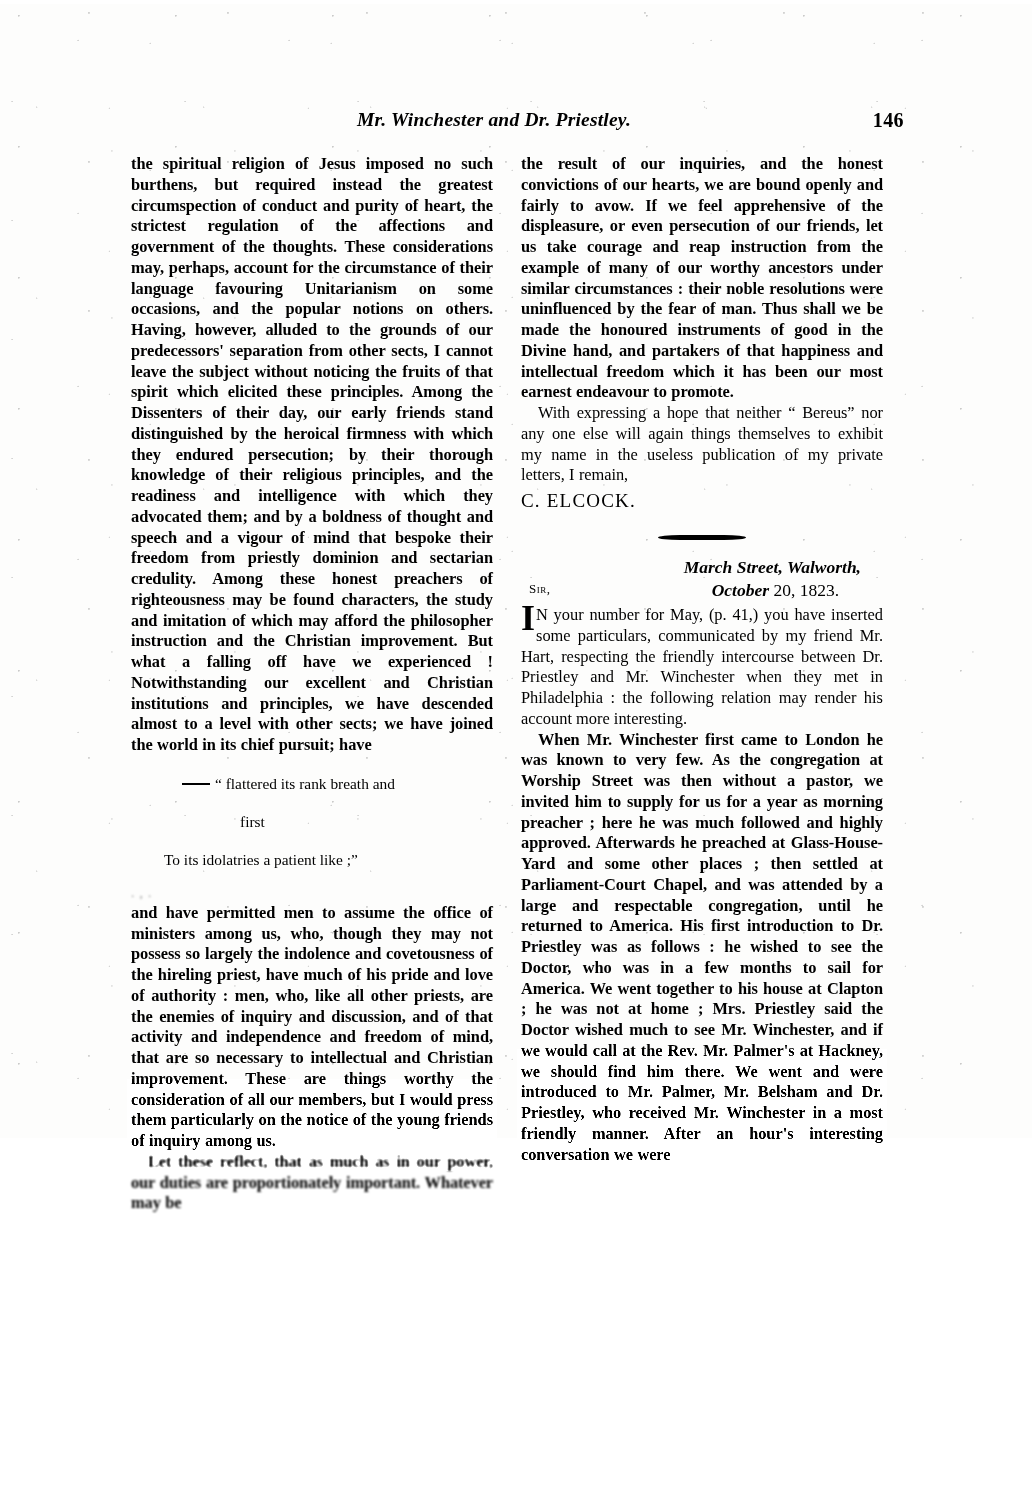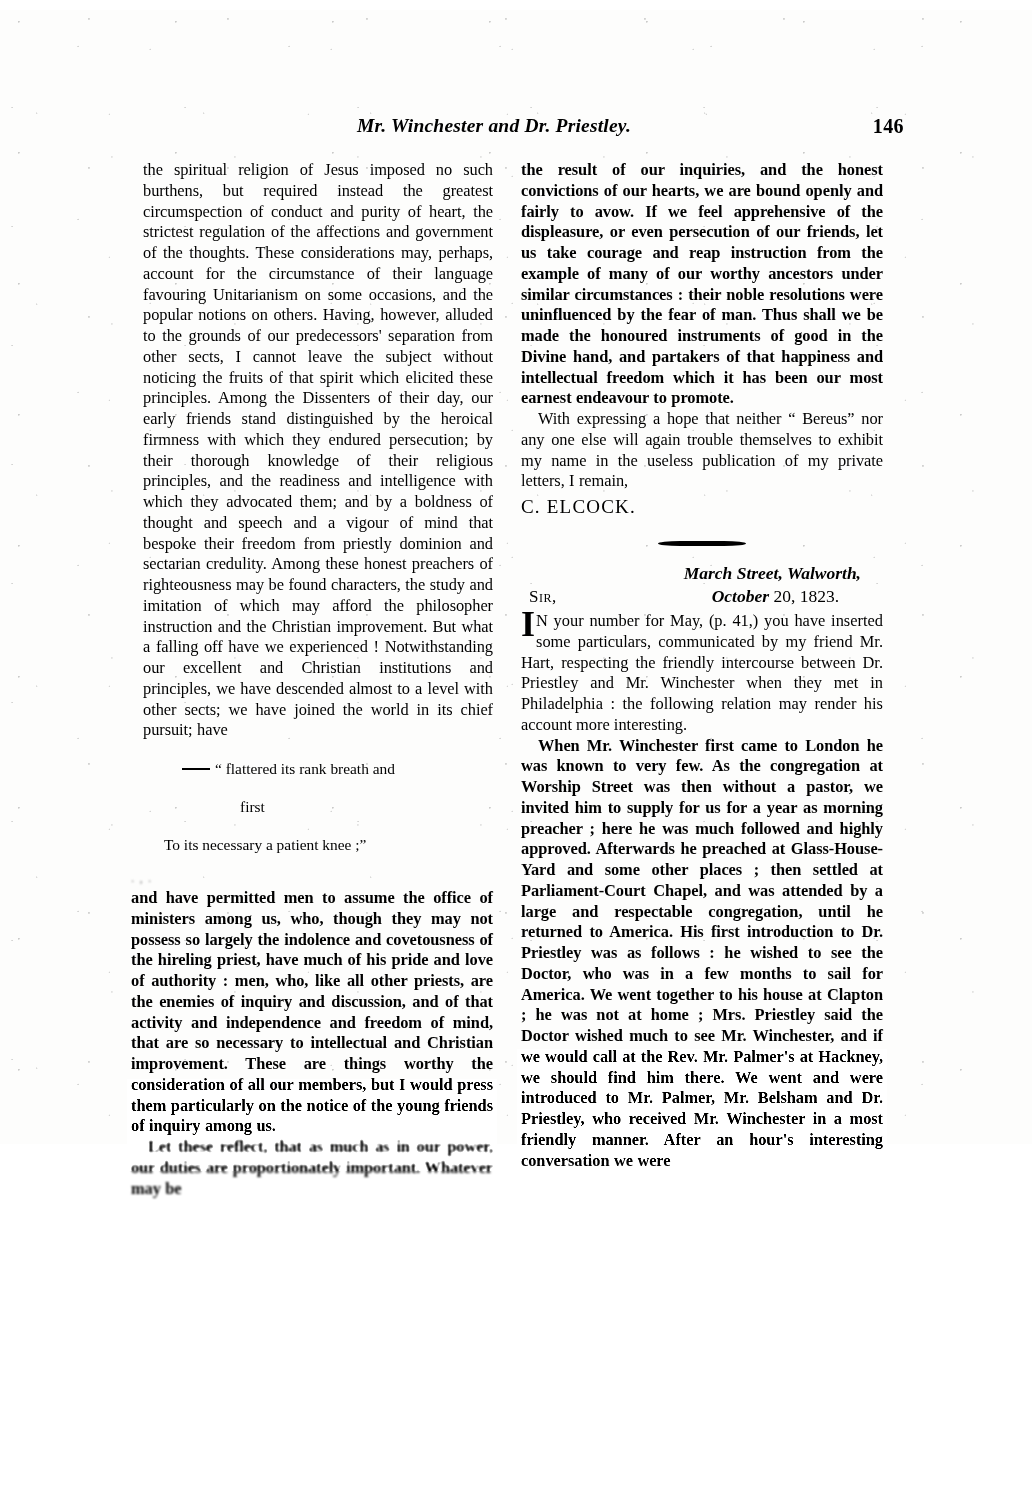--- a/index.html
+++ b/index.html
@@ -13,21 +13,21 @@
     height: 1489px;
     position: relative;
     font-family: "Liberation Serif", "DejaVu Serif", serif;
     color: #000000;
     overflow: hidden;
   }
 
   
   .scan-sheet {
     position: absolute;
-    left: 0; top: 10px;
+    left: 0; top: 4px;
     width: 1032px;
     height: 1134px;
     background: #fdfdfc;
   }
 
   
   .speckle {
     position: absolute;
     left: 0; top: 0;
     width: 100%; height: 100%;
@@ -101,23 +101,22 @@
     letter-spacing: -.06px;
     word-spacing: .4px;
     filter: blur(.18px) contrast(1.42) saturate(0);
   }
   p.para.indent { text-indent: 17px; }
   p.para.cont   { text-indent: 0; }
 
   
   .ink-heavy p.para,
   p.para.ink-heavy {
-    font-weight: normal;
+    font-weight: bold;
     filter: blur(.5px) contrast(2.6);
-    margin-left: 12px;
   }
   .ink-mid p.para,
   p.para.ink-mid {
     font-weight: bold;
     filter: blur(.32px) contrast(1.95);
   }
   p.para.ink-ruin {
     font-weight: bold;
     filter: blur(1.25px) contrast(4.6);
     letter-spacing: -.1px;
@@ -201,21 +200,21 @@
     position: absolute;
     right: 44px;
     top: 23px;
     white-space: nowrap;
   }
   .dateline-date .m { font-style: italic; font-weight: bold; }
   .dateline-sir {
     position: absolute;
     left: 8px;
     top: 24px;
-    font-size: 17px;
+    font-size: 13px;
     font-variant: small-caps;
     letter-spacing: .5px;
   }
 
   
   p.dropcap-para {
     margin: 0;
     font-size: 16.4px;
     line-height: 20.75px;
     text-align: justify;
@@ -247,36 +246,36 @@
 
     <div class="col col-left">
 
       <p class="para cont ink-heavy">the spiritual religion of Jesus imposed no such burthens, but required instead the greatest circumspection of conduct and purity of heart, the strictest regulation of the affections and government of the thoughts. These considerations may, perhaps, account for the circumstance of their language favouring Unitarianism on some occasions, and the popular notions on others. Having, however, alluded to the grounds of our predecessors' separation from other sects, I cannot leave the subject without noticing the fruits of that spirit which elicited these principles. Among the Dissenters of their day, our early friends stand distinguished by the heroical firmness with which they endured persecution; by their thorough knowledge of their religious principles, and the readiness and intelligence with which they advocated them; and by a boldness of thought and speech and a vigour of mind that bespoke their freedom from priestly dominion and sectarian credulity. Among these honest preachers of righteousness may be found characters, the study and imitation of which may afford the philosopher instruction and the Christian improvement. But what a falling off have we experienced ! Notwithstanding our excellent and Christian institutions and principles, we have descended almost to a level with other sects; we have joined the world in its chief pursuit; have</p>
 
       <div class="verse-block">
         <p class="verse-line verse-line-1">
           <span class="emdash-lead"></span><span>“ flattered its rank breath and</span>
         </p>
         <p class="verse-line verse-line-2">first</p>
-        <p class="verse-line verse-line-3">To its necessary a patient knee ;”</p>
+        <p class="verse-line verse-line-3">To its idolatries a patient like ;”</p>
       </div>
 
       <div class="ghost-line">. ,   .</div>
 
       <p class="para cont ink-mid">and have permitted men to assume the office of ministers among us, who, though they may not possess so largely the indolence and covetousness of the hireling priest, have much of his pride and love of authority : men, who, like all other priests, are the enemies of inquiry and discussion, and of that activity and independence and freedom of mind, that are so necessary to intellectual and Christian improvement. These are things worthy the consideration of all our members, but I would press them particularly on the notice of the young friends of inquiry among us.</p>
 
       <p class="para indent ink-ruin">Let these reflect, that as much as in our power, our duties are proportionately important. Whatever may be</p>
 
     </div>
 
     <div class="col col-right">
 
       <p class="para cont ink-mid">the result of our inquiries, and the honest convictions of our hearts, we are bound openly and fairly to avow. If we feel apprehensive of the displeasure, or even persecution of our friends, let us take courage and reap instruction from the example of many of our worthy ancestors under similar circumstances : their noble resolutions were uninfluenced by the fear of man. Thus shall we be made the honoured instruments of good in the Divine hand, and partakers of that happiness and intellectual freedom which it has been our most earnest endeavour to promote.</p>
 
-      <p class="para indent">With expressing a hope that neither “ Bereus” nor any one else will again trouble themselves to exhibit my name in the useless publication of my private letters, I remain,</p>
+      <p class="para indent">With expressing a hope that neither “ Bereus” nor any one else will again things themselves to exhibit my name in the useless publication of my private letters, I remain,</p>
 
       <p class="signature">C. ELCOCK.</p>
 
       <div class="divider-wrap">
         <span class="divider-rule"></span>
       </div>
 
       <div class="dateline">
         <div class="dateline-place">March Street, Walworth,</div>
         <div class="dateline-sir">Sir,</div>

